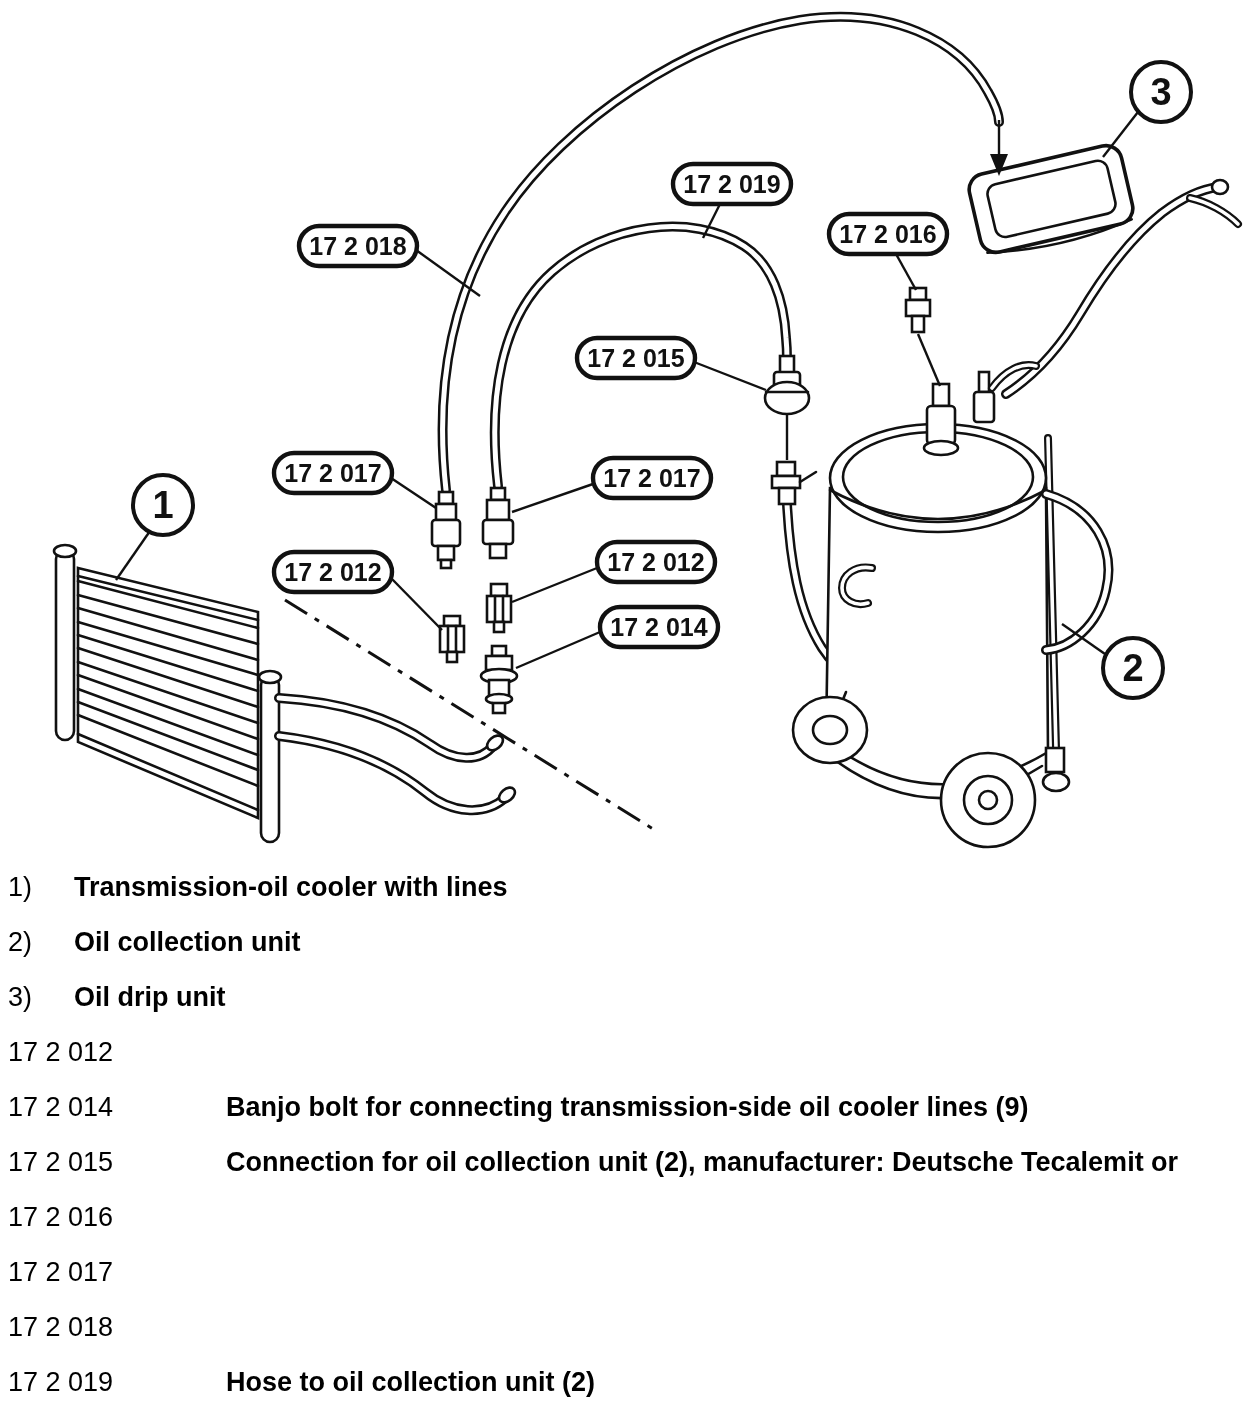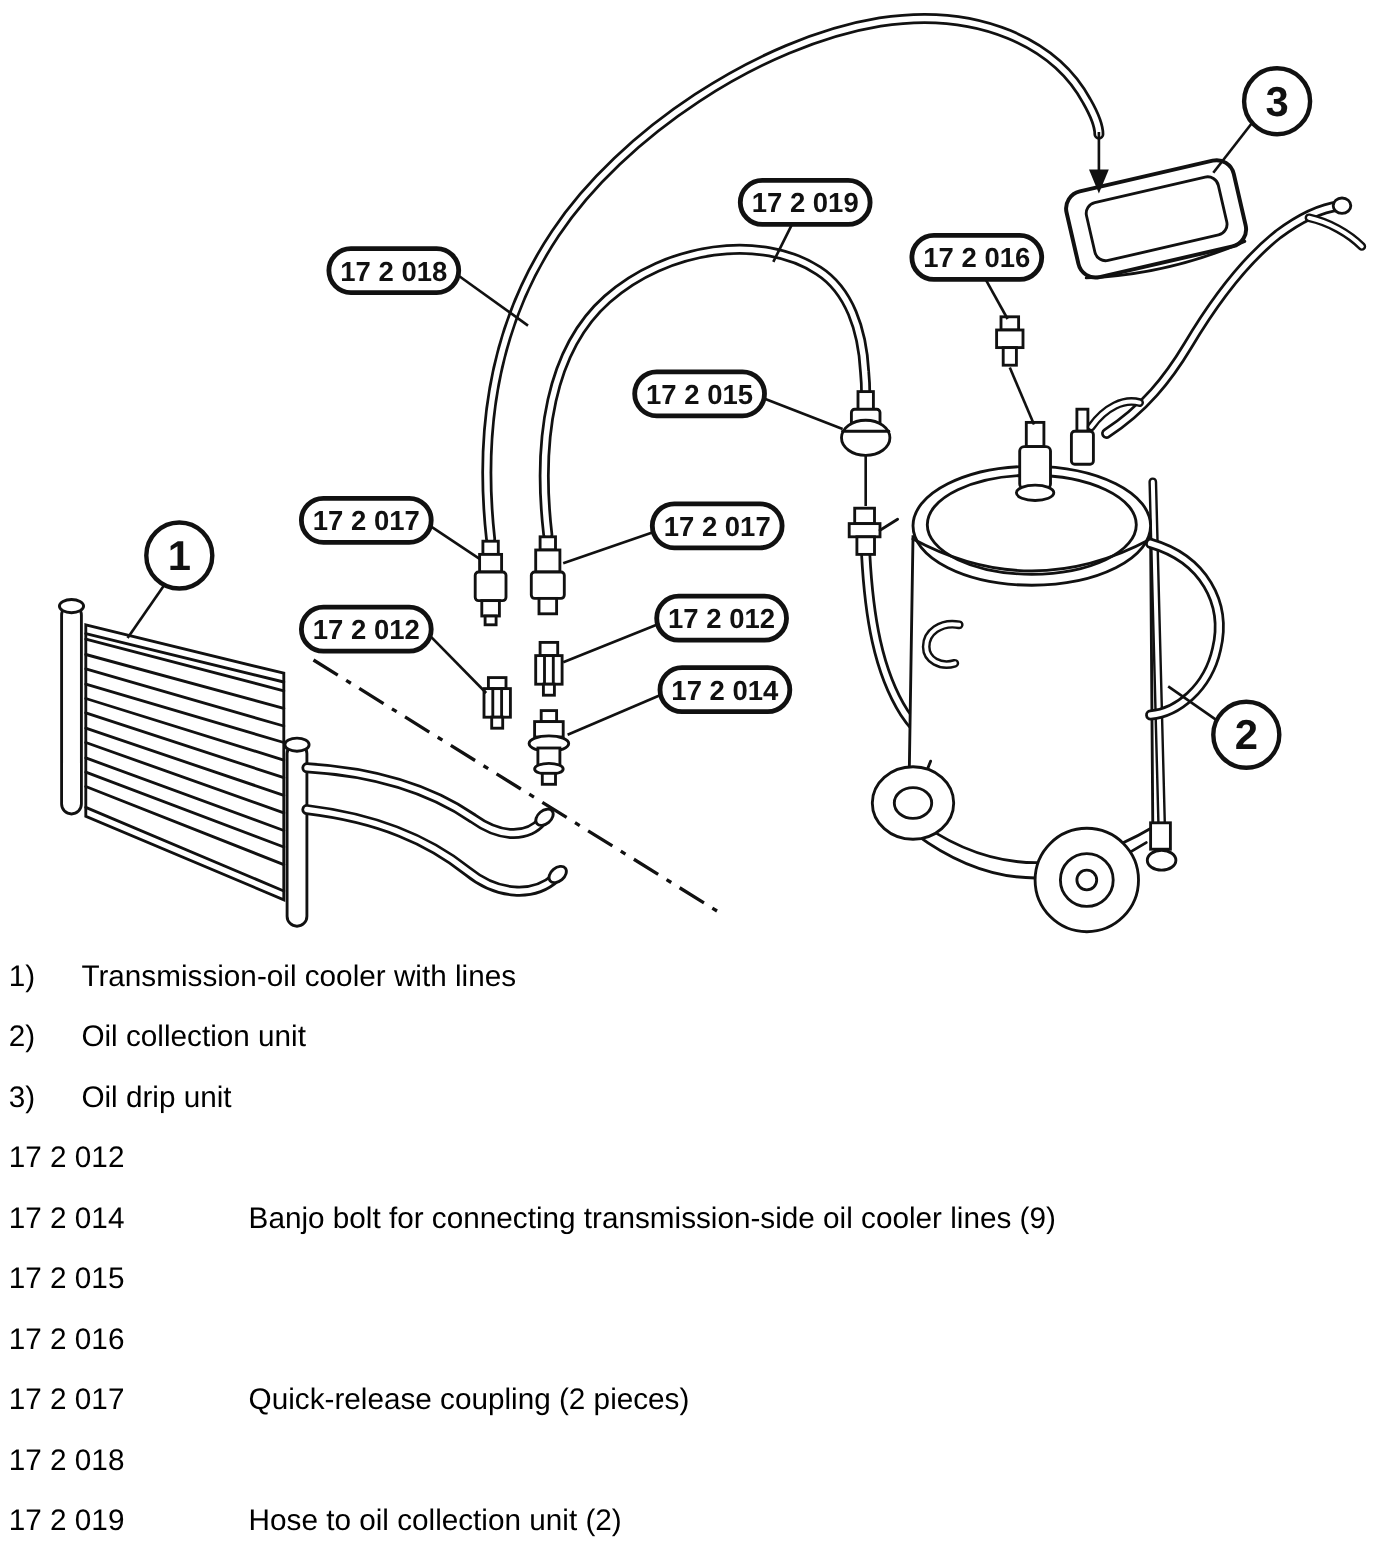--- a/index.html
+++ b/index.html
@@ -26,21 +26,21 @@
   .mark-t{font-family:"Liberation Sans",sans-serif;font-weight:bold;font-size:38px;
           text-anchor:middle;fill:#111;}
   .solid{fill:#111;stroke:none;}
 
   
   .legend{padding:14px 4px 0 8px;font-size:27px;}
   .legend-row{display:flex;align-items:baseline;line-height:30px;margin-bottom:25px;
               white-space:nowrap;}
   .lnum{width:66px;flex:none;}
   .lcode{width:218px;flex:none;}
-  .ltext{flex:1;overflow:hidden;}
+  .ltext{flex:1;overflow:hidden;font-weight:bold;}
 </style>
 </head>
 <body>
 
 <div class="page">
 
   <div class="diagram">
     <svg width="1248" height="858" viewBox="0 0 1248 858">
 
       <g>
@@ -288,27 +288,27 @@
 
     <div class="legend-row">
       <span class="lcode">17 2 012</span>
     </div>
     <div class="legend-row">
       <span class="lcode">17 2 014</span>
       <span class="ltext">Banjo bolt for connecting transmission-side oil cooler lines (9)</span>
     </div>
     <div class="legend-row">
       <span class="lcode">17 2 015</span>
+      <span class="ltext">Connection for oil collection unit (2), manufacturer: Deutsche Tecalemit or</span>
     </div>
     <div class="legend-row">
       <span class="lcode">17 2 016</span>
     </div>
     <div class="legend-row">
       <span class="lcode">17 2 017</span>
-      <span class="ltext">Quick-release coupling (2 pieces)</span>
     </div>
     <div class="legend-row">
       <span class="lcode">17 2 018</span>
     </div>
     <div class="legend-row">
       <span class="lcode">17 2 019</span>
       <span class="ltext">Hose to oil collection unit (2)</span>
     </div>
 
   </div>

